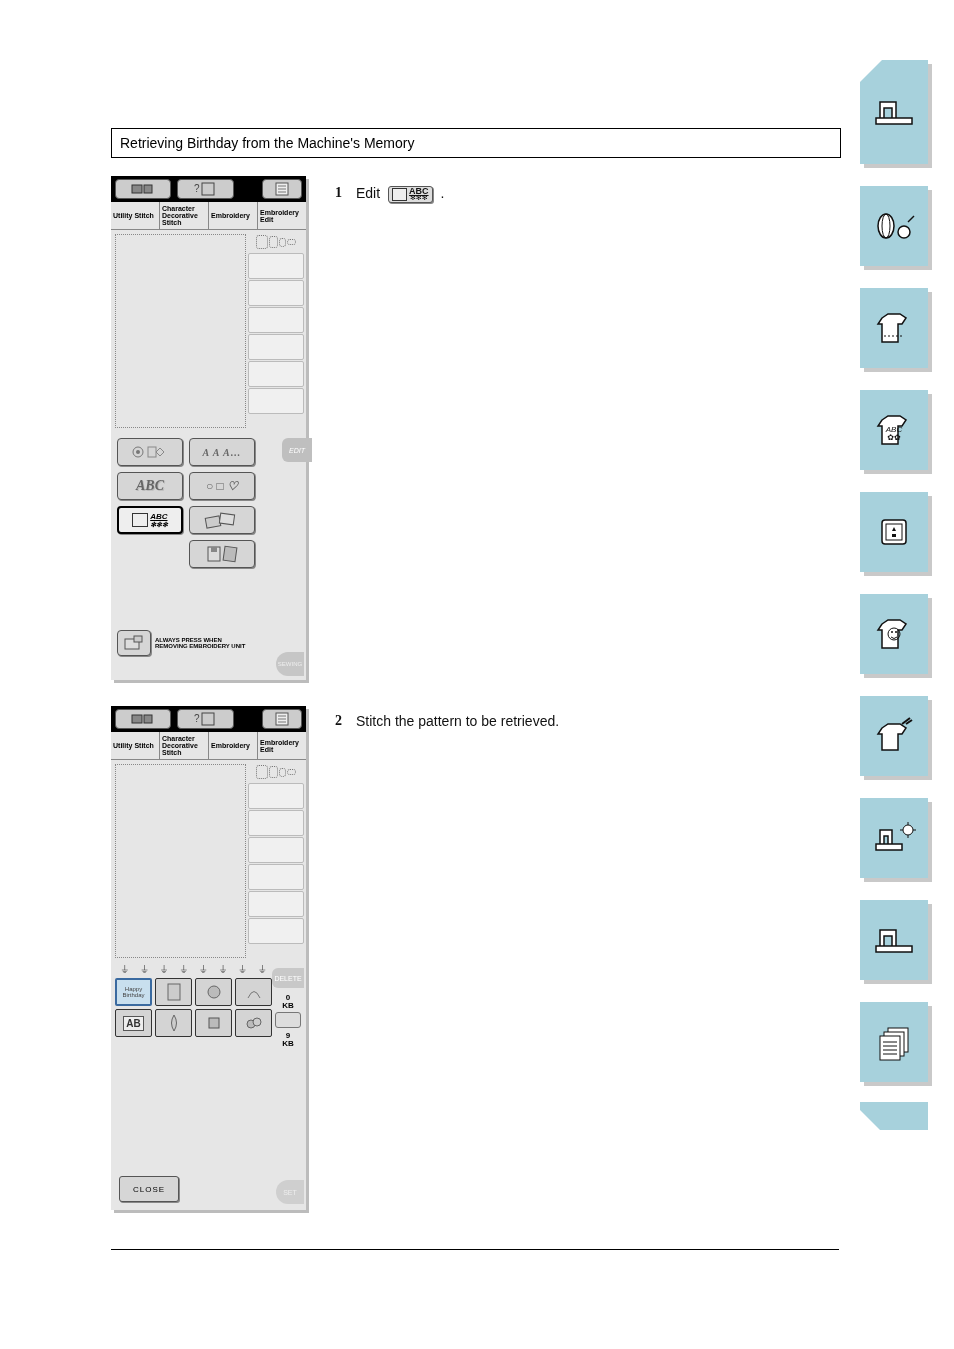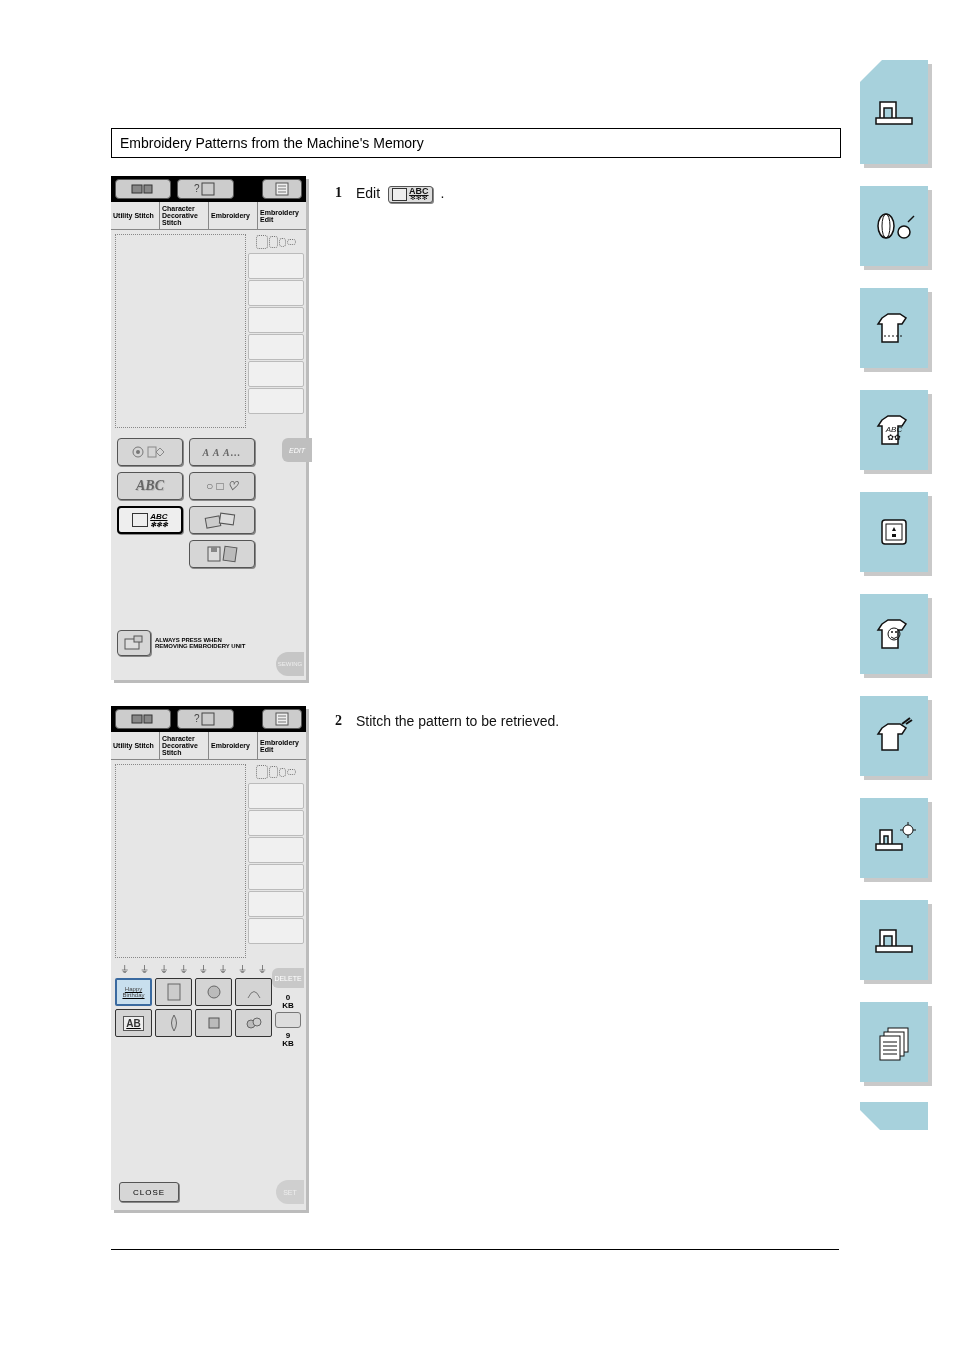--- a/index.html
+++ b/index.html
@@ -248,21 +248,20 @@
   }
   .hangers {
     display:flex; justify-content:space-around;
     font-size:10px; color:#333;
   }
   .thumb-grid {
     display: grid;
     grid-template-columns: repeat(4, 1fr);
     gap: 3px;
     margin-top:2px;
-    text-decoration:underline;
   }
   .thumb {
     height: 28px;
     border: 1px solid #333;
     background: #d4d4d4;
     border-radius: 2px;
     font-size: 6px;
     display:flex;align-items:center;justify-content:center;
     text-align:center;
     color:#444;
@@ -287,21 +286,21 @@
     color:#fff;
   }
   .kb { font-size: 8px; font-weight: bold; line-height:1; margin-top: 4px;}
   .icon-sm {
     width: 26px;height:16px;border:1px solid #777;margin:2px auto;
     background:#ddd;border-radius:3px;
   }
   .closebtn {
     position: absolute;
     left: 8px; bottom: 8px;
-    width: 60px; height: 20px;
+    width: 60px; height: 26px;
     border: 1px solid #555;
     background: #d6d6d6;
     border-radius: 3px;
     font-size: 8px;
     display:flex;align-items:center;justify-content:center;
     box-shadow: 1px 1px 0 #888;
     cursor:pointer;
     letter-spacing:1px;
   }
   .setbtn {
@@ -321,21 +320,21 @@
     border-top: 1px solid #000;
   }
   
   svg { overflow: visible; }
 </style>
 </head>
 <body>
 <div class="page">
 
 <div class="instruction-box" style="top:128px;">
-  <span>Embroidery Patterns from the Machine's Memory</span>
+  <span>Retrieving Birthday from the Machine's Memory</span>
 </div>
 
 <div class="step" style="top:184px;">
   <span class="num">1</span>
   <span>
     <span>Edit</span>
     <span class="callout-btn" style="margin:0 4px;">
       <span class="pocket"></span>
       <span style="display:flex;flex-direction:column;align-items:center;">
         <span class="abc">ABC</span>

